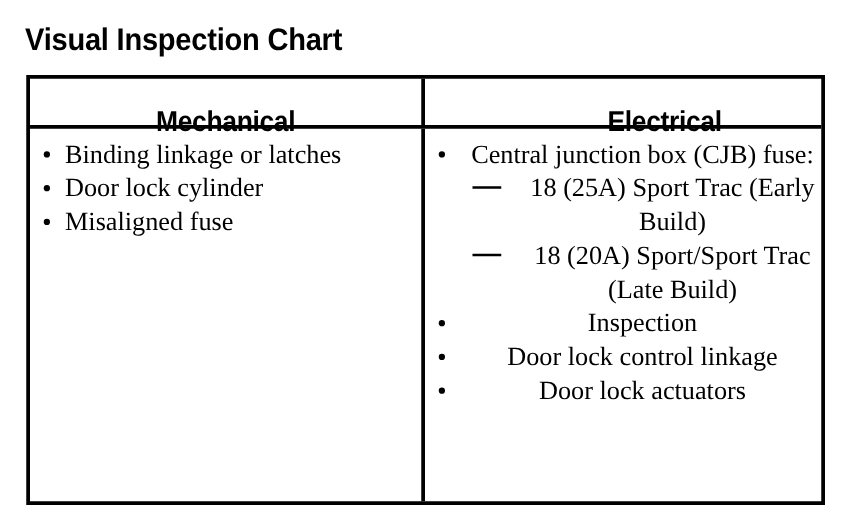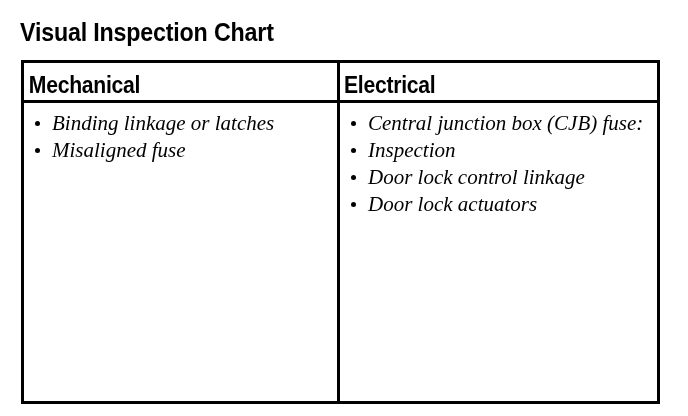--- a/index.html
+++ b/index.html
@@ -47,38 +47,38 @@
   .table-head {
     position: relative;
     height: 40px;
     border-bottom: 3px solid #000;
     box-sizing: border-box;
   }
   .table-body {
     position: relative;
     height: 298px;
     box-sizing: border-box;
-    font-style: italic;
   }
 
   
   .col-divider {
     position: absolute;
     left: 313px;
     top: 0;
     bottom: 0;
     width: 3px;
     background: #000;
   }
 
   .head-cell {
     position: absolute;
-    top: 4px;
+    top: 16px;
     height: 37px;
     line-height: 37px;
+    text-align: center;
     font-family: "Liberation Sans", sans-serif;
     font-weight: bold;
     font-size: 23px;
     letter-spacing: -0.3px;
     white-space: nowrap;
   }
   .head-cell span {
     display: inline-block;
     transform: scaleX(0.92);
   }
@@ -86,21 +86,21 @@
   .head-elec { left: 316px; width: 384px; }
 
   .body-cell {
     position: absolute;
     top: 0;
     bottom: 0;
     box-sizing: border-box;
     padding-top: 7px;
   }
   .body-mech { left: 0;     width: 313px; }
-  .body-elec { left: 316px; width: 320px; }
+  .body-elec { left: 316px; width: 320px; text-align: center; }
 
   
   ul.bullets {
     list-style: none;
     margin: 0;
     padding: 0;
   }
   ul.bullets > li {
     position: relative;
     padding-left: 28px;
@@ -168,30 +168,46 @@
     <div class="col-divider"></div>
 
     <div class="body-cell body-mech">
       <ul class="bullets mech-list">
         <li>
           <span class="bullet-dot"></span>
           <span class="item-text">Binding linkage or latches</span>
         </li>
         <li>
           <span class="bullet-dot"></span>
+          <span class="item-text">Door lock cylinder</span>
+        </li>
+        <li>
+          <span class="bullet-dot"></span>
           <span class="item-text">Misaligned fuse</span>
         </li>
       </ul>
     </div>
 
     <div class="body-cell body-elec">
       <ul class="bullets elec-list">
         <li>
           <span class="bullet-dot"></span>
           <span class="item-text">Central junction box (CJB) fuse:</span>
+          <div class="sub-wrap">
+            <ul class="dashes">
+              <li>
+                <span class="dash-mark"></span>
+                <span class="item-text">18 (25A) Sport Trac (Early Build)</span>
+              </li>
+              <li>
+                <span class="dash-mark"></span>
+                <span class="item-text">18 (20A) Sport/Sport Trac (Late Build)</span>
+              </li>
+            </ul>
+          </div>
         </li>
         <li>
           <span class="bullet-dot"></span>
           <span class="item-text">Inspection</span>
         </li>
         <li>
           <span class="bullet-dot"></span>
           <span class="item-text">Door lock control linkage</span>
         </li>
         <li>

